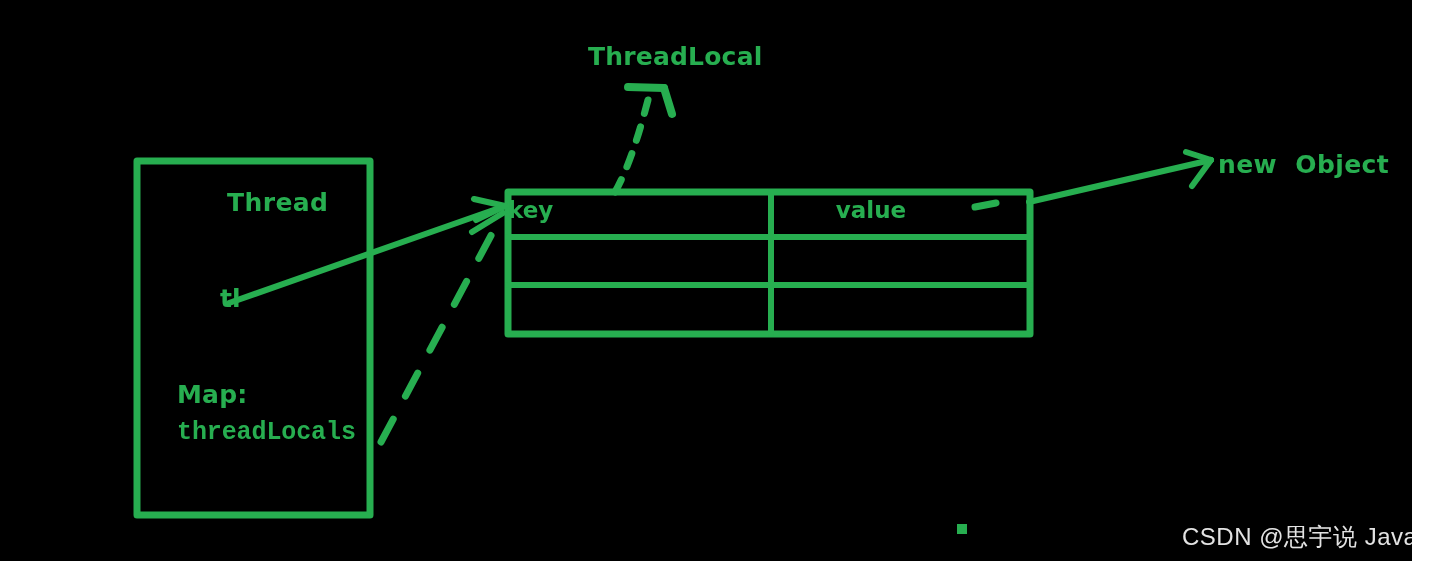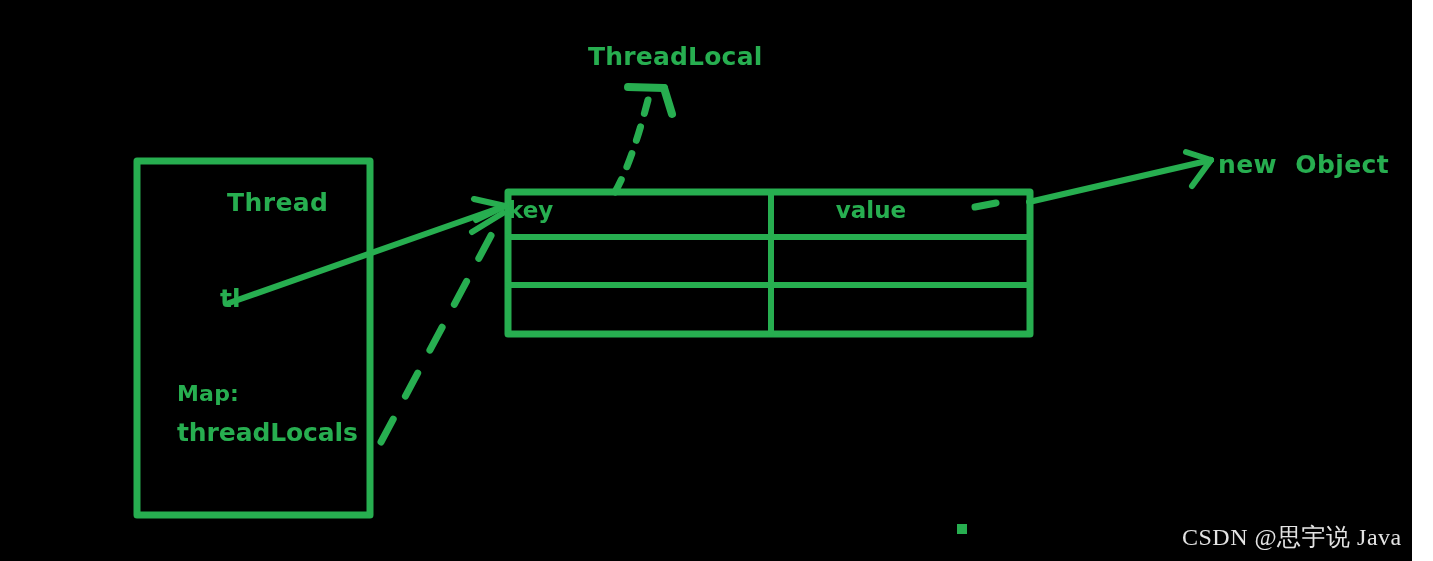--- a/index.html
+++ b/index.html
@@ -47,28 +47,29 @@
   }
   #label-tl {
     left: 200px;
     top: 286px;
     font-size: 25px;
     margin-left: 20px;
   }
   #label-map {
     left: 177px;
     top: 382px;
-    font-size: 22px;
+    font-size: 25px;
     letter-spacing: 0.2px;
   }
   #label-threadlocals {
     left: 177px;
     top: 420px;
     font-size: 25px;
     letter-spacing: -0.1px;
+    font-family: Liberation Mono, monospace;
   }
   #label-key {
     left: 508px;
     top: 198px;
     width: 263px;
     text-align: left;
     font-size: 23px;
   }
   #label-value {
     left: 771px;
@@ -82,21 +83,21 @@
     top: 152px;
     font-size: 25px;
     letter-spacing: 0.4px;
   }
   #watermark {
     position: absolute;
     left: 1182px;
     top: 521px;
     font-size: 24px;
     color: #e3e3e3;
-    font-family: Liberation Serif, serif;
+    font-family: Liberation Sans, sans-serif;
     white-space: pre;
     letter-spacing: 0.5px;
   }
 </style>
 </head>
 <body>
 
 <div id="canvas">
 
   <svg id="sketch" viewBox="0 0 1433 561">

